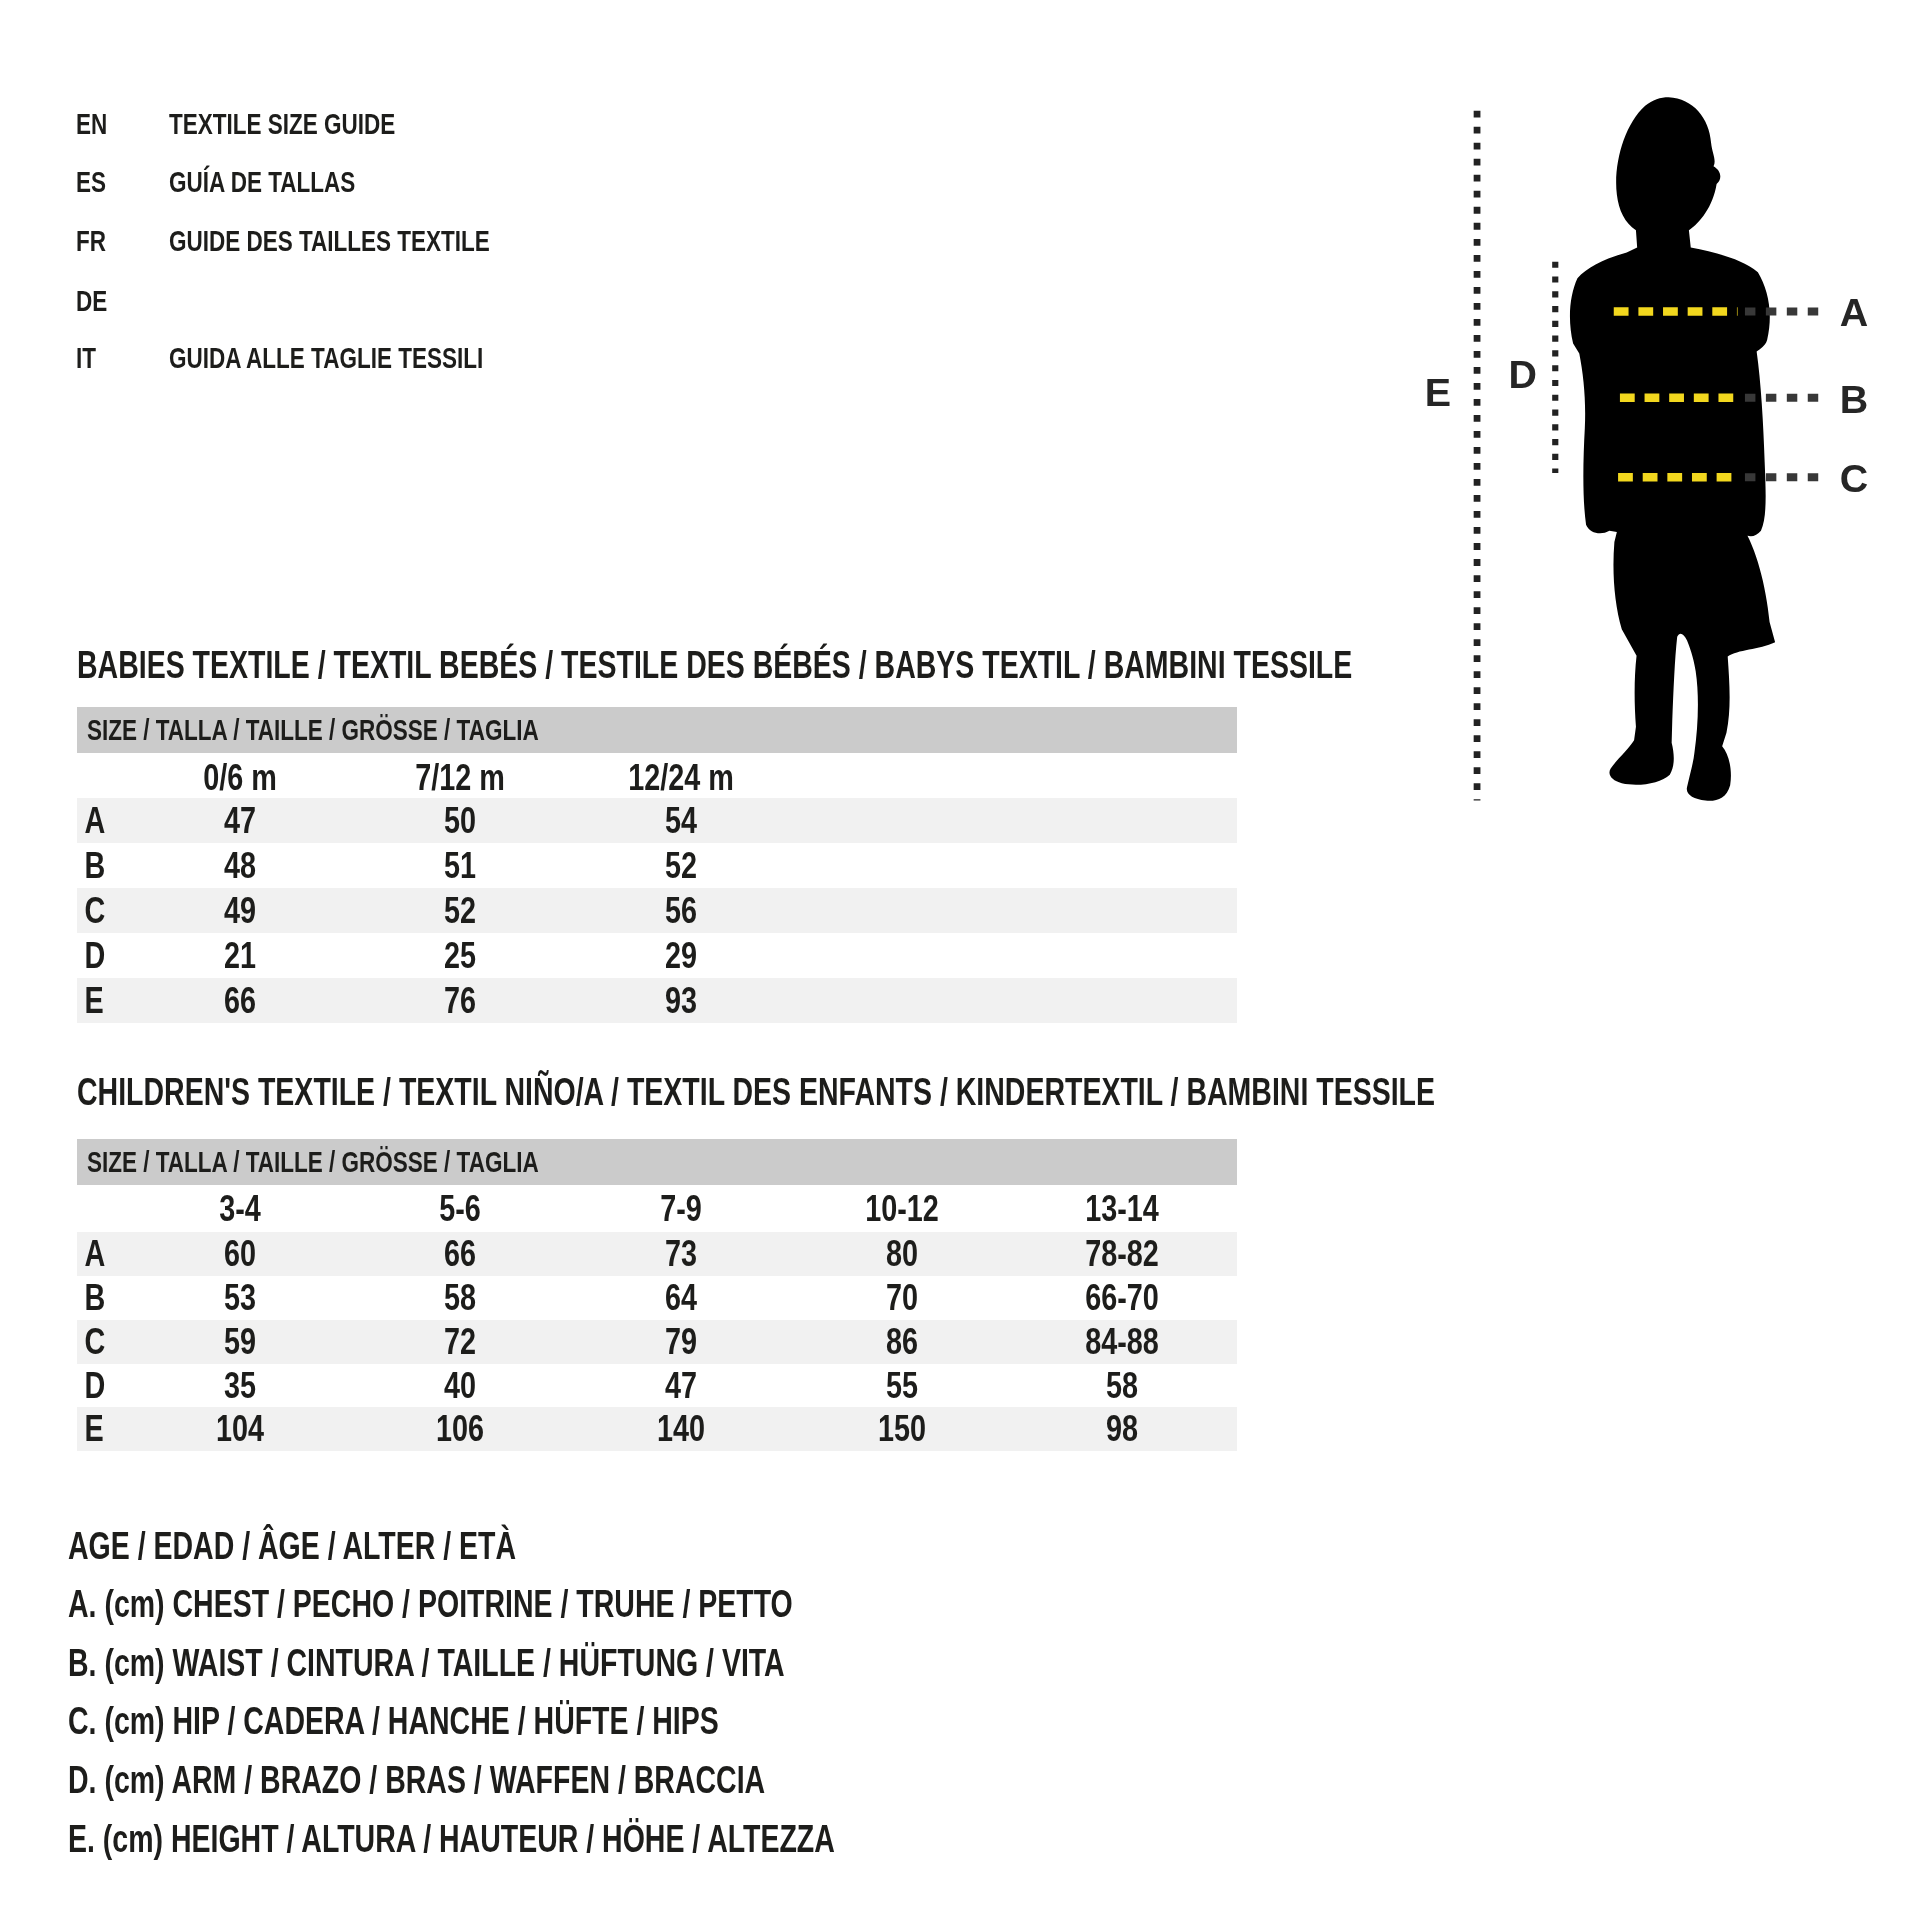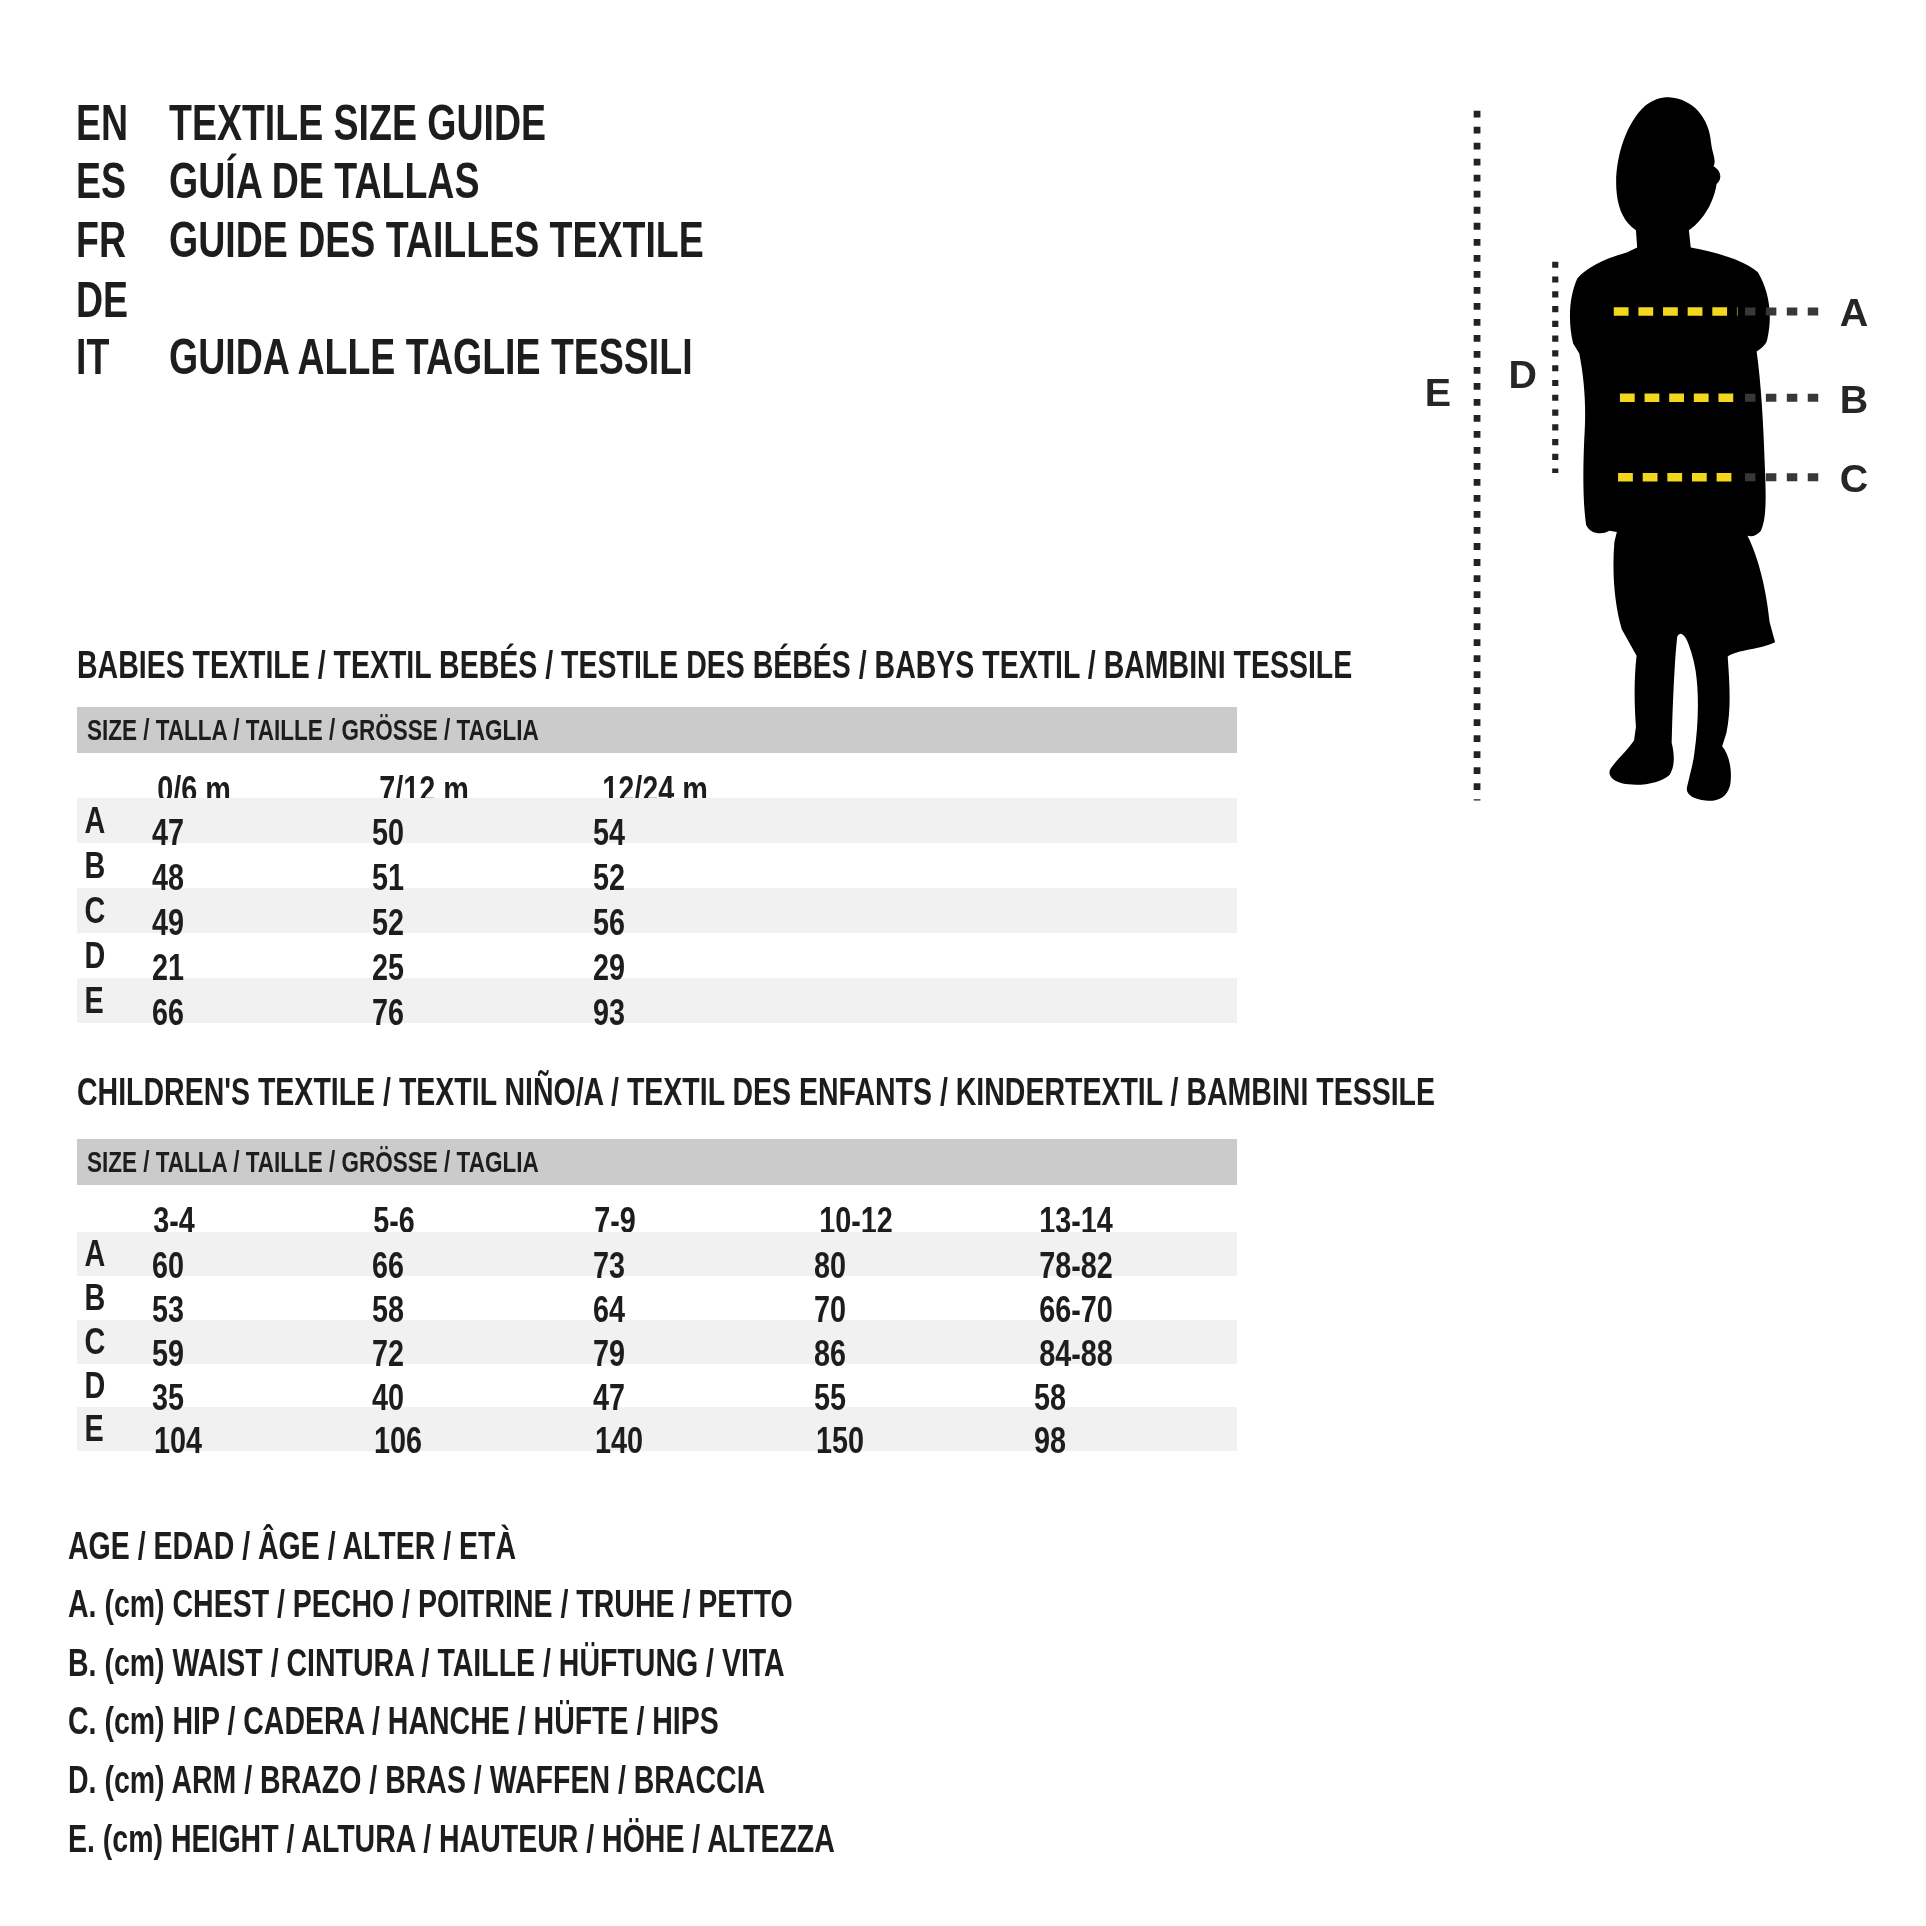--- a/index.html
+++ b/index.html
@@ -1,31 +1,31 @@
 <!DOCTYPE html>
 <html style="font-size:10px"><head>
 <meta charset="utf-8">
 <style>
   html,body{margin:0;padding:0;background:#ffffff;}
   body{width:1926px;height:1926px;position:relative;font-family:"Liberation Sans",sans-serif;color:#1d1d1b;overflow:hidden;}
   
   .tx{display:inline-block;transform:scaleX(.75);transform-origin:0 50%;white-space:nowrap;}
   .txc{display:inline-block;transform:scaleX(.8);transform-origin:50% 50%;white-space:nowrap;}
   
-  .lang-row{position:absolute;left:0;width:986px;height:55px;line-height:55px;font-size:50px;font-weight:bold;}
+  .lang-row{position:absolute;left:0;width:986px;height:55px;line-height:55px;font-size:30px;font-weight:bold;}
   .lang-code{position:absolute;left:76px;top:0;}
   .lang-label{position:absolute;left:169px;top:0;}
   
   .sec-title{position:absolute;left:77px;height:49px;line-height:49px;font-size:38px;font-weight:bold;}
   
   .size-bar{position:absolute;left:77px;width:1160px;height:46px;background:#cbcbcb;line-height:46px;font-size:30px;font-weight:bold;}
   .size-bar .tx{margin-left:10px;}
   
   .hdr-row,.data-row{position:absolute;left:77px;width:1160px;}
-  .cell{position:absolute;top:12px;height:100%;display:flex;align-items:center;justify-content:flex-start;font-size:36px;font-weight:bold;}
+  .cell{position:absolute;top:0;height:100%;display:flex;align-items:center;justify-content:center;font-size:36px;font-weight:bold;}
   .letter{position:absolute;left:5px;top:0;height:100%;display:flex;align-items:center;font-size:36px;font-weight:bold;}
   .c1{left:71px;width:185px;}
   .c2{left:291px;width:185px;}
   .c3{left:512px;width:185px;}
   .c4{left:733px;width:185px;}
   .c5{left:953px;width:185px;}
   .stripe{position:absolute;left:77px;width:1160px;background:#f1f1f1;}
   
   .legend-row{position:absolute;left:68px;width:1356px;height:55px;line-height:55px;font-size:38px;font-weight:bold;}
   

